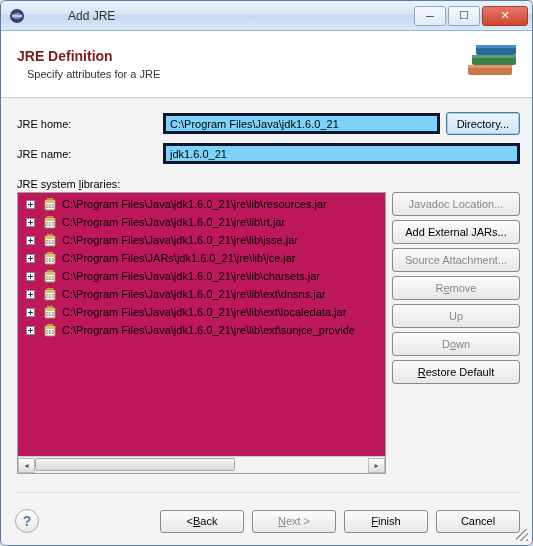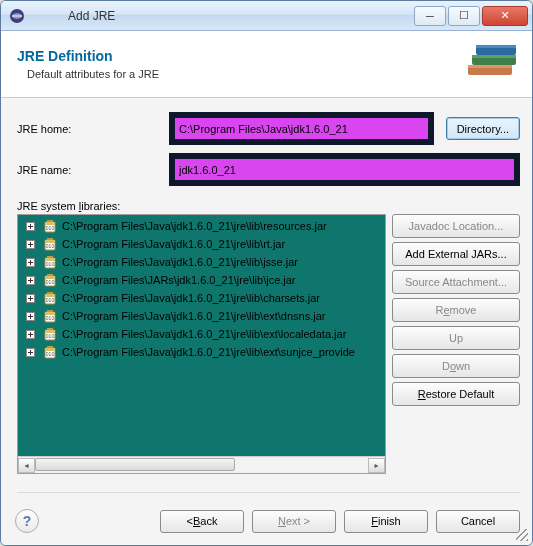--- a/index.html
+++ b/index.html
@@ -56,39 +56,39 @@
     width:46px;
   }
   .header {
     background:#fff;
     border-bottom:1px solid #ccc;
     padding: 10px 12px 10px 16px;
     display:flex;
     align-items:center;
   }
   .header-text { flex:1; }
-  .header-title { font-size:14px; font-weight:bold; color:#0369a1; margin-bottom:4px;}
+  .header-title { font-size:14px; font-weight:bold; color:#7f1d1d; margin-bottom:4px;}
   .header-sub { font-size:11px; color:#333; padding-left:10px;}
   .header-icon svg { display:block; }
   .form {
     padding: 14px 12px 0 16px;
     flex:1;
     background:#f4f4f4;
     display:flex;
     flex-direction:column;
   }
-  .row { display:flex; align-items:center; margin-bottom:8px; gap:12px;}
+  .row { display:flex; align-items:center; margin-bottom:8px; gap:6px;}
   .row label { width:140px; font-size:11px;}
   .row input[type=text] {
     flex:1;
-    height:33px;
-    border:6px solid #0f172a;
+    height:21px;
+    border:3px solid #0f172a;
     padding:0 4px;
     font-size:11px;
-    background:#d946ef;
+    background:#7dd3fc;
   }
   .btn {
     height:23px;
     min-width:70px;
     padding: 4px 10px;
     border:1px solid #8b8b8b;
     border-radius:3px;
     background:linear-gradient(#fdfdfd,#e6e6e6);
     font-size:11px;
     display:inline-flex;
@@ -97,21 +97,21 @@
     cursor:default;
   }
   .btn:disabled { color:#888; }
   .btn.focus {
     border-color:#3c7fb1;
     box-shadow:0 0 0 1px #a8cbe7 inset;
     background:linear-gradient(#eaf4fc,#cfe6f8);
   }
   .libs-label { font-size:11px; margin:6px 0 2px; }
   .libs-area { flex:1; display:flex; gap:6px; min-height:0;}
-  .libs-list-wrap { flex:1; display:flex; flex-direction:column; border:1px solid #a0a0a0; background:#0f766e;}
+  .libs-list-wrap { flex:1; display:flex; flex-direction:column; border:1px solid #a0a0a0; background:#be185d;}
   .libs-list {
     flex:1;
     overflow:hidden;
     padding:2px 0;
     white-space:nowrap;
   }
   .lib-row { display:flex; align-items:center; padding:1px 4px; gap:4px; font-size:11px;}
   .lib-icon {
     width:16px;height:16px;flex-shrink:0;
     display:flex;align-items:center;justify-content:center;
@@ -173,21 +173,21 @@
     <div class="win-controls">
       <div class="win-btn">─</div>
       <div class="win-btn">☐</div>
       <div class="win-btn close">✕</div>
     </div>
   </div>
 
   <div class="header">
     <div class="header-text">
       <div class="header-title">JRE Definition</div>
-      <div class="header-sub">Default attributes for a JRE</div>
+      <div class="header-sub">Specify attributes for a JRE</div>
     </div>
     <div class="header-icon">
       <svg width="56" height="46" viewBox="0 0 56 46">
         <rect x="4" y="24" width="44" height="10" rx="2" fill="#c7794b"></rect>
         <rect x="4" y="24" width="44" height="3" fill="#e0956a"></rect>
         <rect x="8" y="14" width="44" height="10" rx="2" fill="#3f7f4a"></rect>
         <rect x="8" y="14" width="44" height="3" fill="#5aa068"></rect>
         <rect x="12" y="4" width="40" height="10" rx="2" fill="#2a6aa0"></rect>
         <rect x="12" y="4" width="40" height="3" fill="#4b8bc2"></rect>
       </svg>

